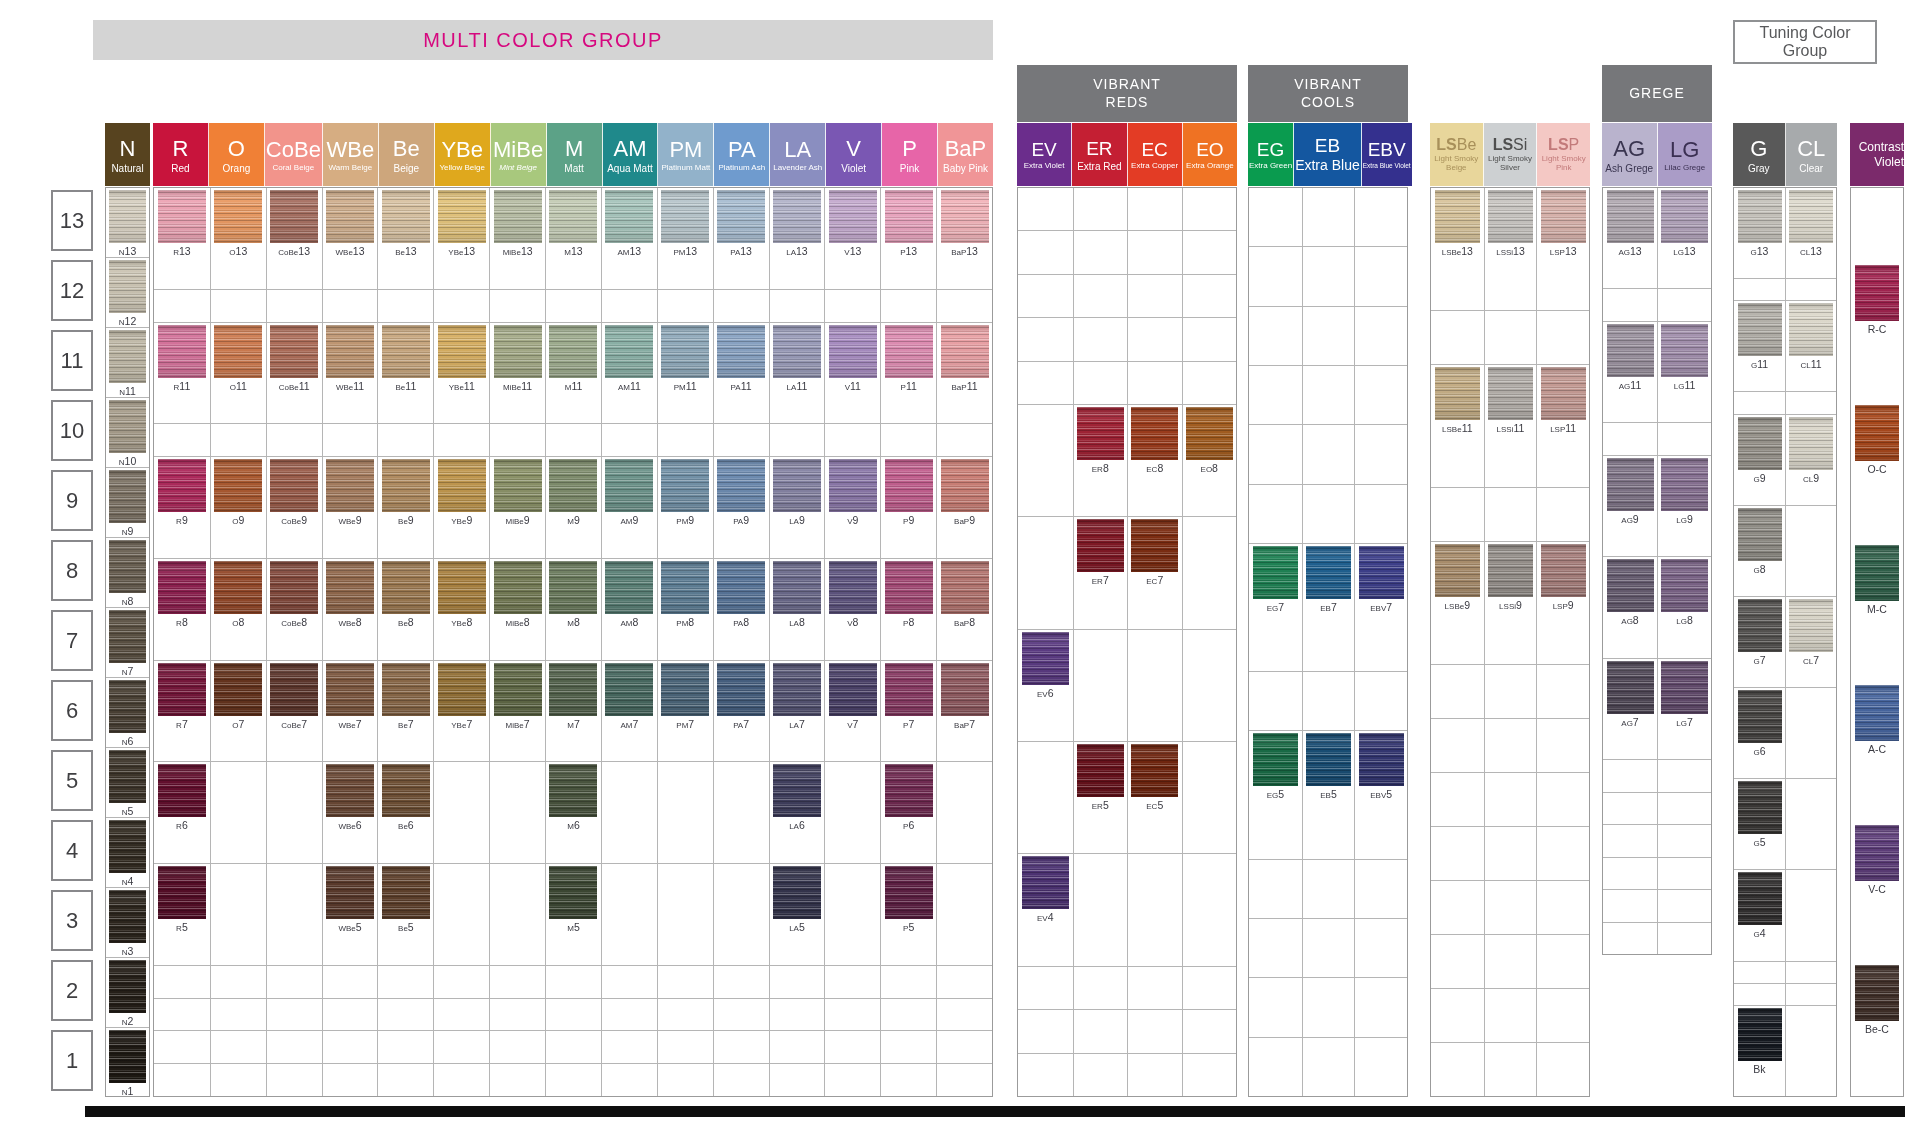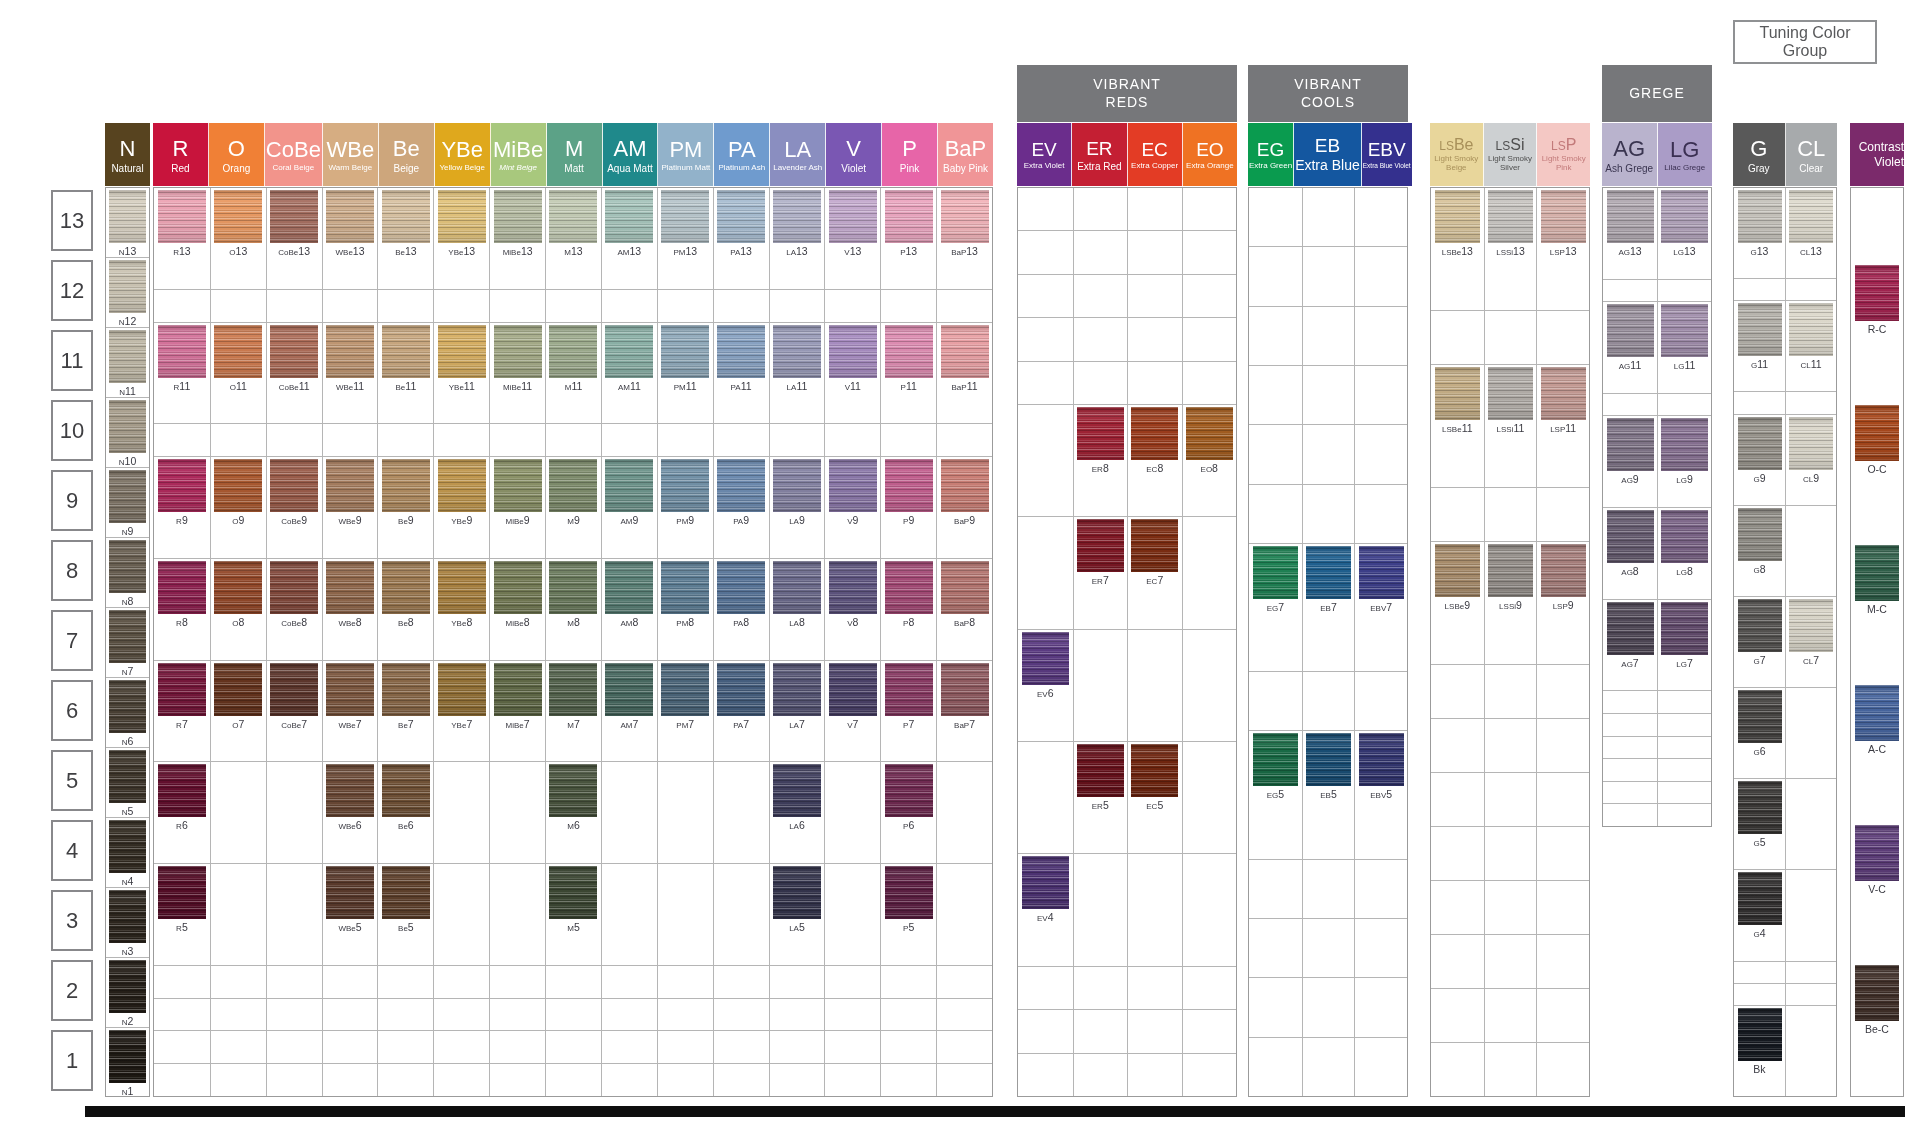--- a/index.html
+++ b/index.html
@@ -19,21 +19,21 @@
        align-items:center;justify-content:center;font-size:14px;letter-spacing:1px;line-height:1.25;}
   .rownum{position:absolute;display:flex;align-items:center;justify-content:center;
        font-size:22px;color:#3f3f42;background:#fff;border:2px solid #88888b;}
   .block{position:absolute;top:0;height:1100px;}
   .hrow{position:absolute;left:0;right:0;display:flex;}
   .colhead{flex:1 1 0;display:flex;flex-direction:column;align-items:center;justify-content:center;
        padding:2px 1px;border-right:1px solid rgba(255,255,255,.85);}
   .colhead:last-child{border-right:none;}
   .hlet{display:flex;align-items:baseline;justify-content:center;}
   .hlg{font-size:22px;}
-  .hsm{font-size:12px;}
+  .hsm{font-size:16px;font-weight:bold;}
   .g-vreds .hlg,.g-vcools .hlg{font-size:19px;}
   .g-lsmoky .hlg{font-size:16px;}
   .hsub{margin-top:1px;text-align:center;white-space:nowrap;line-height:1.1;}
   .g-lsmoky .hsub{font-size:8px;white-space:normal;}
   .gbody{position:absolute;left:0;right:0;display:grid;border:1px solid #9b9b9b;background:#fff;}
   .cell{position:relative;}
   .cell.bl{border-left:1px solid #b5b5b5;}
   .cell.bt{border-top:1px solid #b5b5b5;}
   .swatch{display:block;margin:2px auto 0;height:53px;
     background-image:
@@ -47,20 +47,23 @@
   .sn{font-size:10.5px;}
   .cbody{position:absolute;border:1px solid #9b9b9b;background:#fff;}
   .chead{position:absolute;display:flex;flex-direction:column;align-items:flex-end;justify-content:center;
        font-size:12px;line-height:1.2;}
   .blackbar{position:absolute;}
 </style>
 </head>
 <body>
 
 <div id="board">
+  <div class="bar" id="bar-multi" style="background: rgb(212, 212, 212); color: rgb(214, 8, 127);">
+    <span>MULTI COLOR GROUP</span>
+  </div>
   <div id="tuning-box" style="background: rgb(255, 255, 255); color: rgb(88, 89, 91); border-color: rgb(143, 145, 147);">
     <div>Tuning Color</div>
     <div>Group</div>
   </div>
 <div class="subgroup" style="left: 1017px; width: 220px; background: rgb(118, 119, 122); color: rgb(255, 255, 255);">
       <div>VIBRANT</div>
       <div>REDS</div>
     </div>
     <div class="subgroup" style="left: 1248px; width: 160px; background: rgb(118, 119, 122); color: rgb(255, 255, 255);">
       <div>VIBRANT</div>
@@ -989,21 +992,21 @@
           </div>
           <div class="hsub" style="font-size: 10px;">Ash Grege</div>
         </div>
         <div class="colhead" style="background: rgb(170, 156, 199); color: rgb(58, 47, 82);">
           <div class="hlet">
             <span class="hlg">LG</span>
           </div>
           <div class="hsub" style="font-size: 8px;">Lilac Grege</div>
         </div>
       </div>
-      <div class="gbody" style="top: 187px; height: 640px; grid-template-columns: repeat(2, 1fr);">
+      <div class="gbody" style="top: 187px; height: 768px; grid-template-columns: repeat(2, 1fr);">
         <div class="cell">
           <div class="swatch" style="background-color: rgb(177, 169, 177); width: 47px;"></div>
           <div class="slabel"><span class="sp">AG</span><span class="sn">13</span></div>
         </div>
         <div class="cell bl">
           <div class="swatch" style="background-color: rgb(178, 163, 187); width: 47px;"></div>
           <div class="slabel"><span class="sp">LG</span><span class="sn">13</span></div>
         </div>
         <div class="cell bt"></div>
         <div class="cell bl bt"></div>

